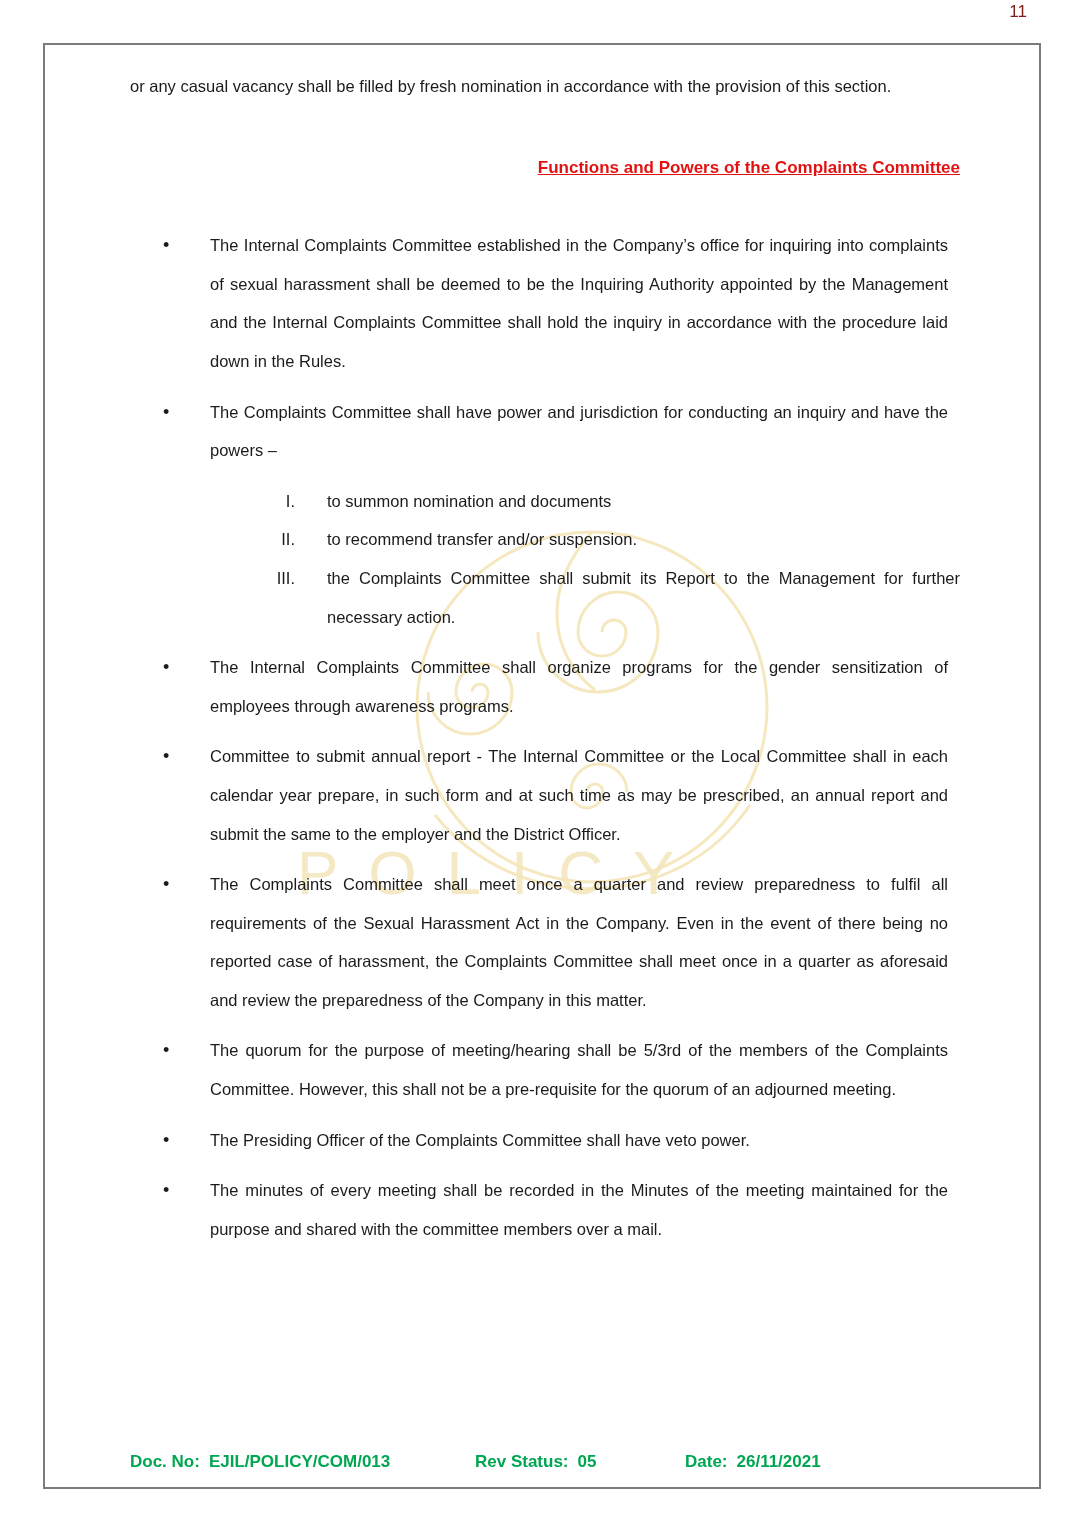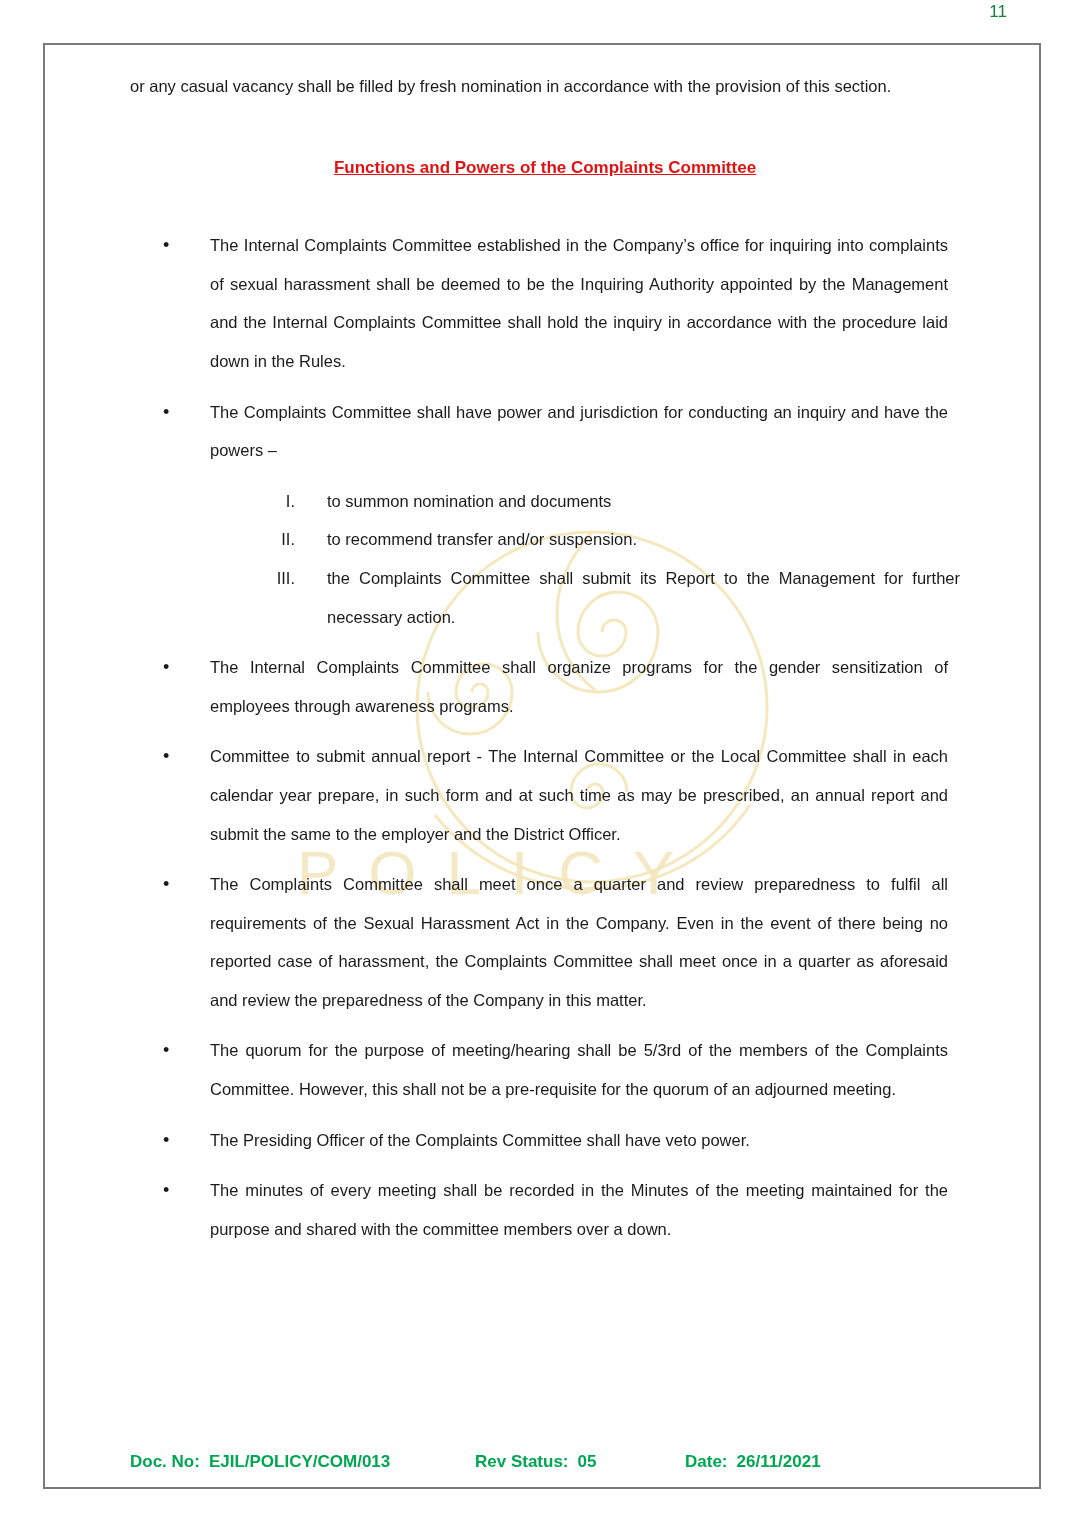--- a/index.html
+++ b/index.html
@@ -7,23 +7,23 @@
     width: 1087px; height: 1536px;
     background: #ffffff;
     font-family: "Liberation Sans", sans-serif;
     color: var(--c-body-text, #1b1b1b);
     position: relative;
     overflow: hidden;
   }
 
   .page-number {
     position: absolute;
-    top: 2px; right: 80px;
+    top: 2px; right: 60px;
     font-size: 17px;
-    color: #15803d;
+    color: #7f1d1d;
   }
 
   .frame {
     position: absolute;
     left: 43px; top: 43px;
     width: 998px; height: 1446px;
     border: 2px solid var(--c-border-gray, #7b7b7b);
     box-sizing: border-box;
     background: #fff;
   }
@@ -60,21 +60,21 @@
   }
 
   .intro { margin: 0; }
 
   .heading {
     margin: 43px 0 0 0;
     font-size: 17px;
     font-weight: bold;
     text-decoration: underline;
     color: var(--c-heading-red, #e31212);
-    text-align: center;
+    text-align: right;
     line-height: 38.6px;
   }
 
   .bullets { margin-top: 39px; }
 
   .bullet {
     position: relative;
     padding-left: 68px;
   }
   .bullet .bullet-dot {
@@ -183,21 +183,21 @@
         <p>The quorum for the purpose of meeting/hearing shall be 5/3rd of the members of the Complaints Committee. However, this shall not be a pre-requisite for the quorum of an adjourned meeting.</p>
       </div>
 
       <div class="bullet">
         <span class="bullet-dot">•</span>
         <p>The Presiding Officer of the Complaints Committee shall have veto power.</p>
       </div>
 
       <div class="bullet">
         <span class="bullet-dot">•</span>
-        <p>The minutes of every meeting shall be recorded in the Minutes of the meeting maintained  for the purpose and shared with the committee members over a down.</p>
+        <p>The minutes of every meeting shall be recorded in the Minutes of the meeting maintained  for the purpose and shared with the committee members over a mail.</p>
       </div>
 
     </div>
   </div>
 
   <div class="footer">
     <span class="f-item f-doc">
       <span>Doc. No:</span><span class="f-value">EJIL/POLICY/COM/013</span>
     </span>
     <span class="f-item f-rev">

